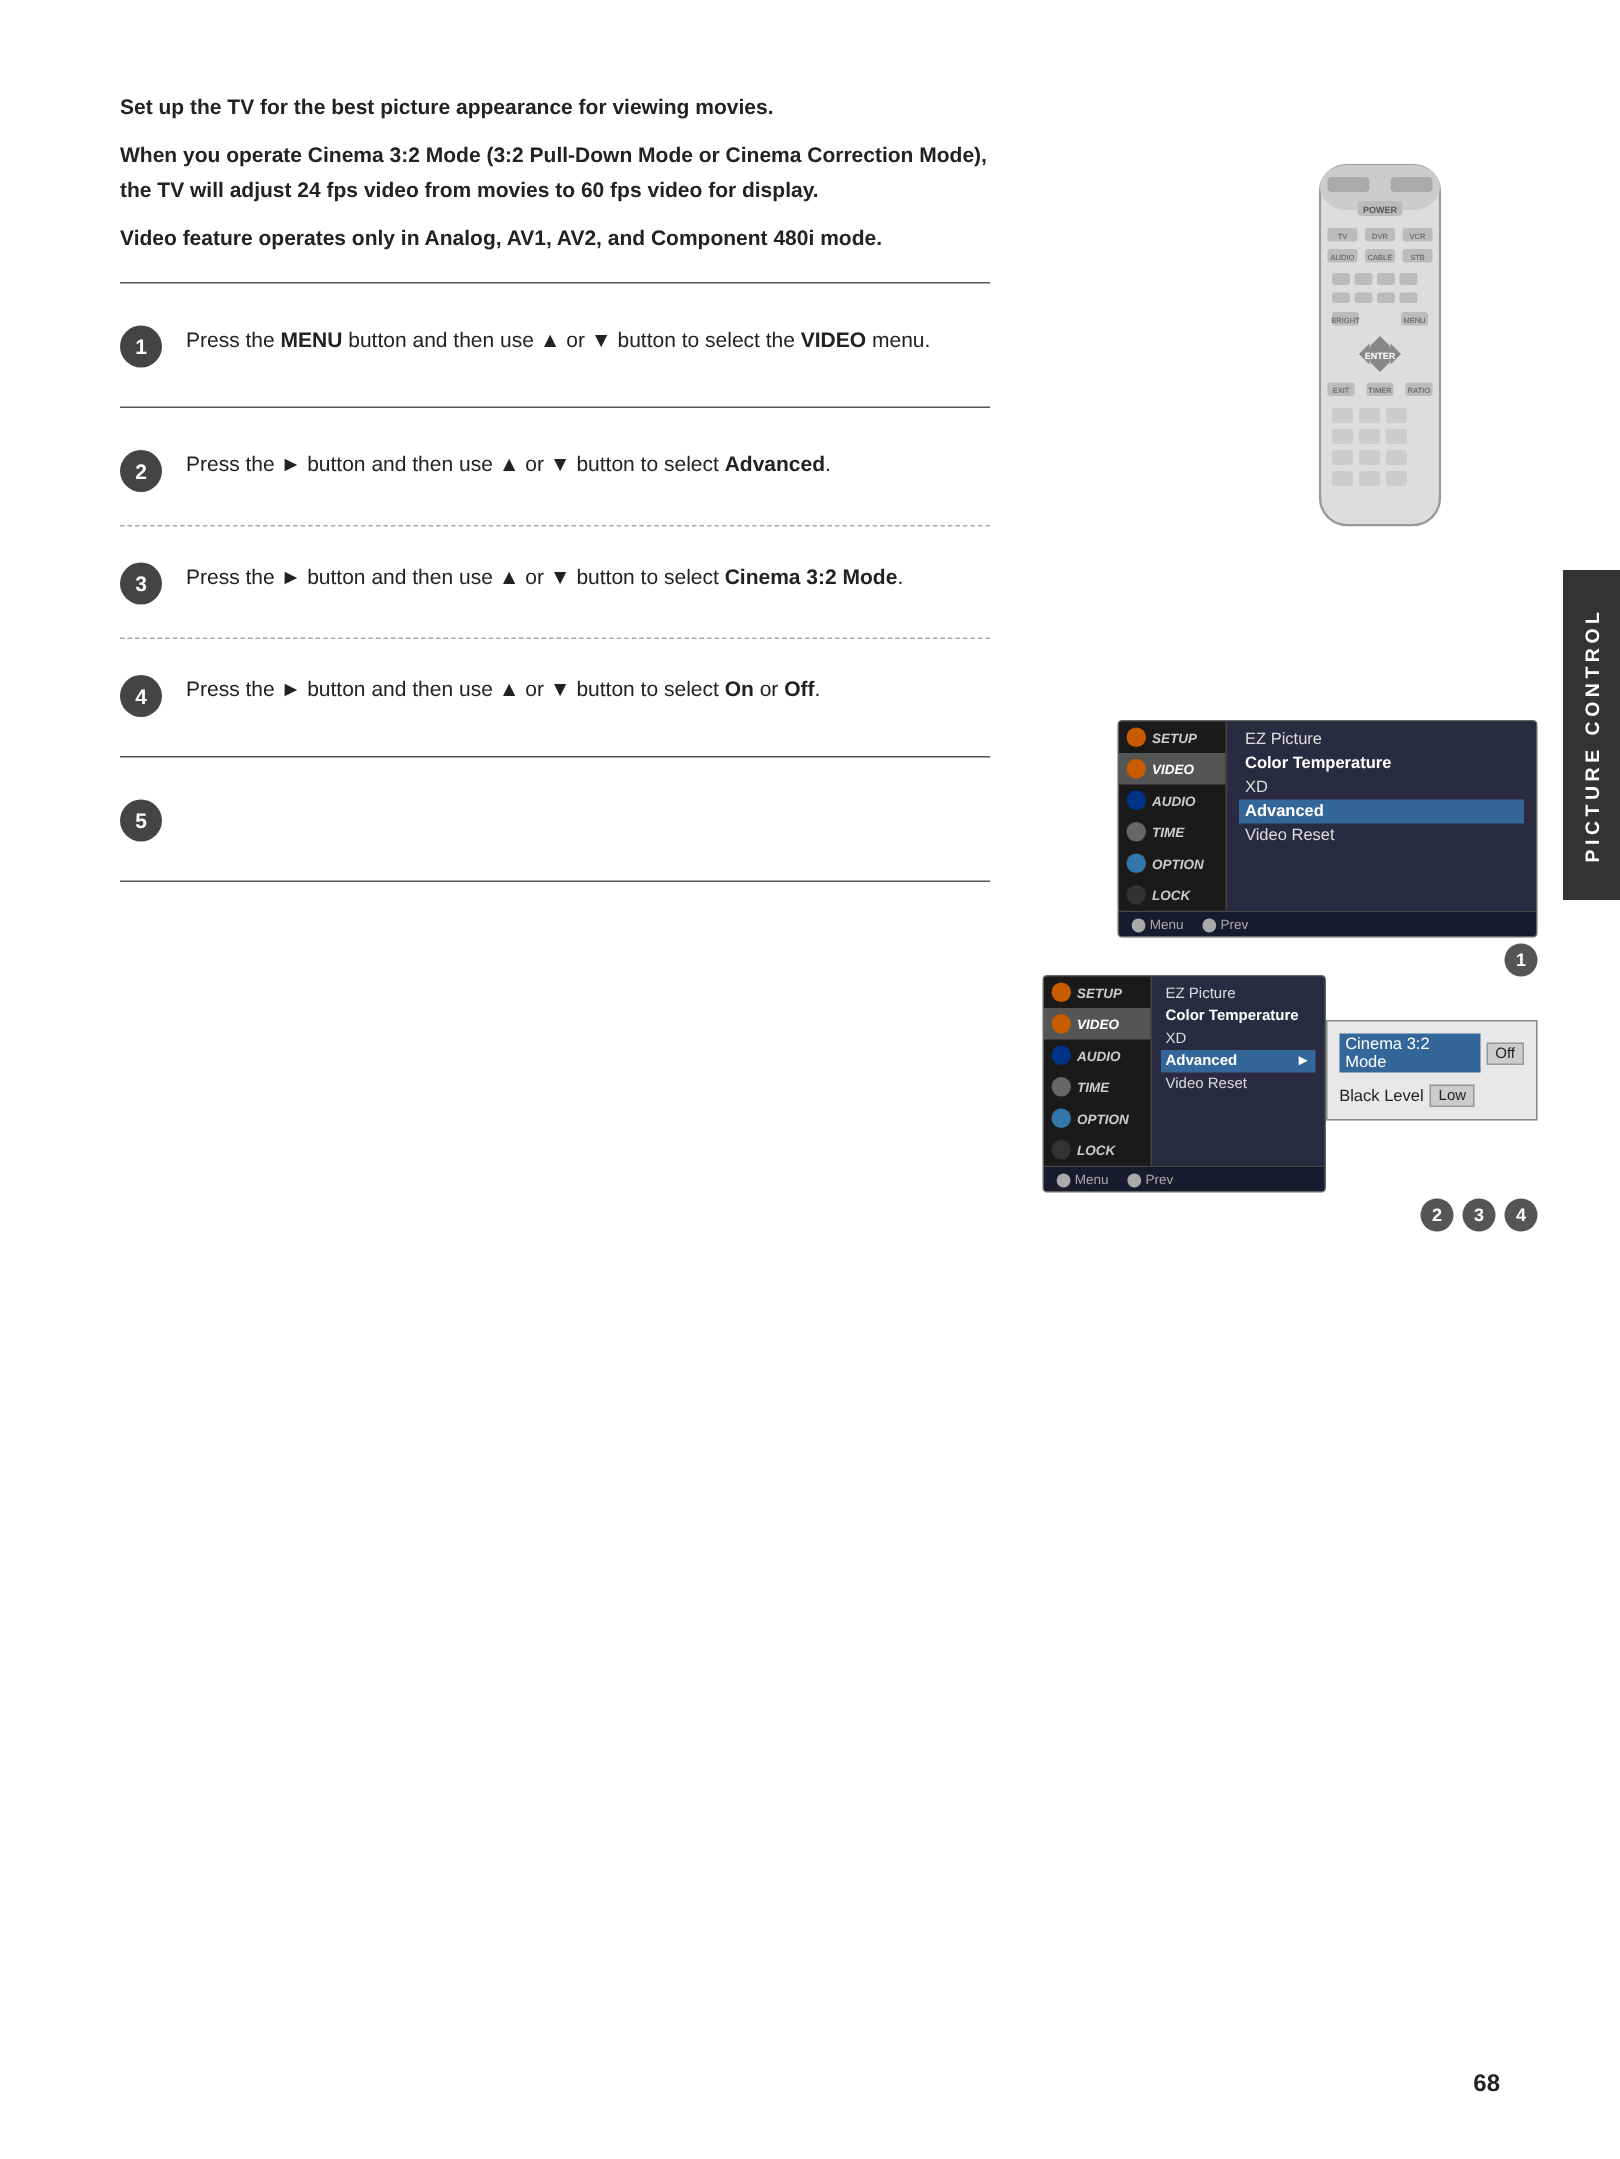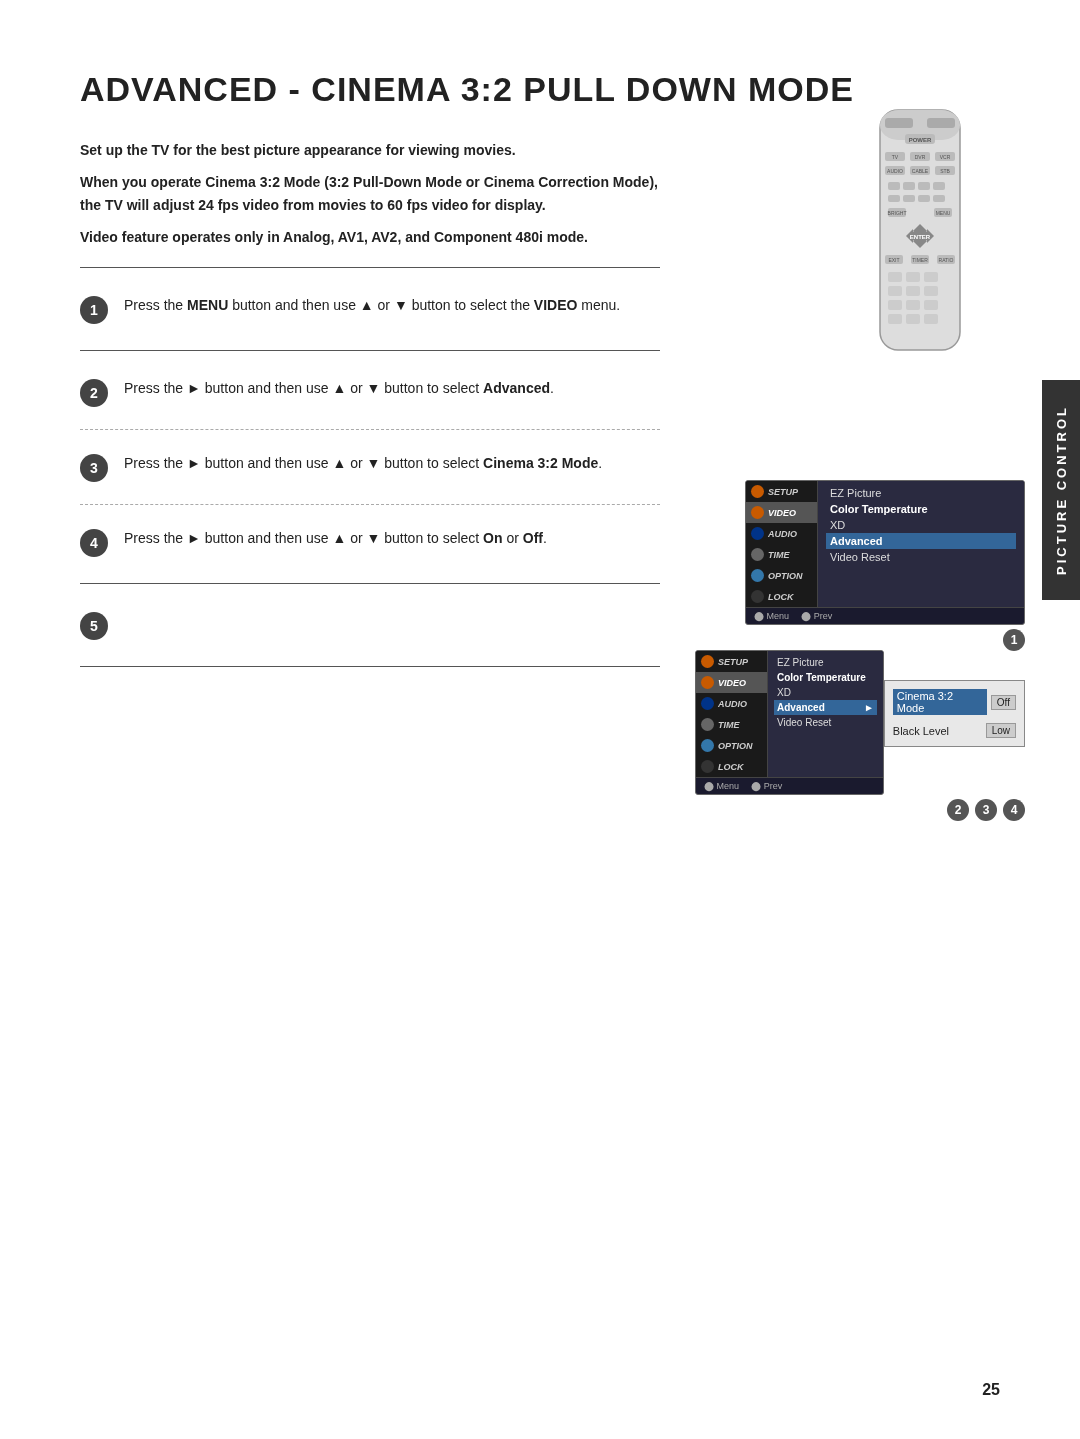--- a/index.html
+++ b/index.html
@@ -129,21 +129,20 @@
   </style>
 </head>
 <body>
 
 <div class="page-container">
 
   <div class="side-tab">
     <span class="side-tab-text">PICTURE CONTROL</span>
   </div>
 
-  <h1 class="page-title">ADVANCED - CINEMA 3:2 PULL DOWN MODE</h1>
 
   <div class="intro-block">
     <p>Set up the TV for the best picture appearance for viewing movies.</p>
     <p>When you operate Cinema 3:2 Mode (3:2 Pull-Down Mode or Cinema Correction Mode), the TV will adjust 24 fps video from movies to 60 fps video for display.</p>
     <p>Video feature operates only in Analog, AV1, AV2, and Component 480i mode.</p>
   </div>
 
   <hr class="divider">
 
   <div class="steps-area">
@@ -357,29 +356,29 @@
           <span style="font-size:9px; color:#aaa;">⬤ Menu</span>
           <span style="font-size:9px; color:#aaa;">⬤ Prev</span>
         </div>
       </div>
 
       <div style="background:#e8e8e8; border:1.5px solid #888; padding:6px 8px; font-family:Arial,sans-serif; min-width:130px; margin-top:30px;">
         <div style="display:flex; justify-content:space-between; align-items:center; padding:2px 0; font-size:11px; margin-bottom:4px;">
           <span style="background:#336699; color:#fff; padding:1px 4px;">Cinema 3:2 Mode</span>
           <span style="background:#ccc; border:1px solid #999; padding:1px 5px; font-size:10px; margin-left:4px;">Off</span>
         </div>
-        <div style="display:flex; justify-content:space-between; align-items:center; padding:2px 0; font-size:11px;">
+        <div style="display:flex; align-items:center; padding:2px 0; font-size:11px;">
           <span>Black Level</span>
           <span style="background:#ccc; border:1px solid #999; padding:1px 5px; font-size:10px; margin-left:4px;">Low</span>
         </div>
       </div>
     </div>
 
     <div style="display:flex; justify-content:flex-end; margin-top:4px; gap:6px;">
       <div style="width:22px;height:22px;border-radius:50%;background:#555;color:#fff;font-size:12px;font-weight:bold;display:flex;align-items:center;justify-content:center;">2</div>
       <div style="width:22px;height:22px;border-radius:50%;background:#555;color:#fff;font-size:12px;font-weight:bold;display:flex;align-items:center;justify-content:center;">3</div>
       <div style="width:22px;height:22px;border-radius:50%;background:#555;color:#fff;font-size:12px;font-weight:bold;display:flex;align-items:center;justify-content:center;">4</div>
     </div>
   </div>
 
-  <div class="page-number">25</div>
+  <div class="page-number">68</div>
 
 </div>
 
 </body></html>

